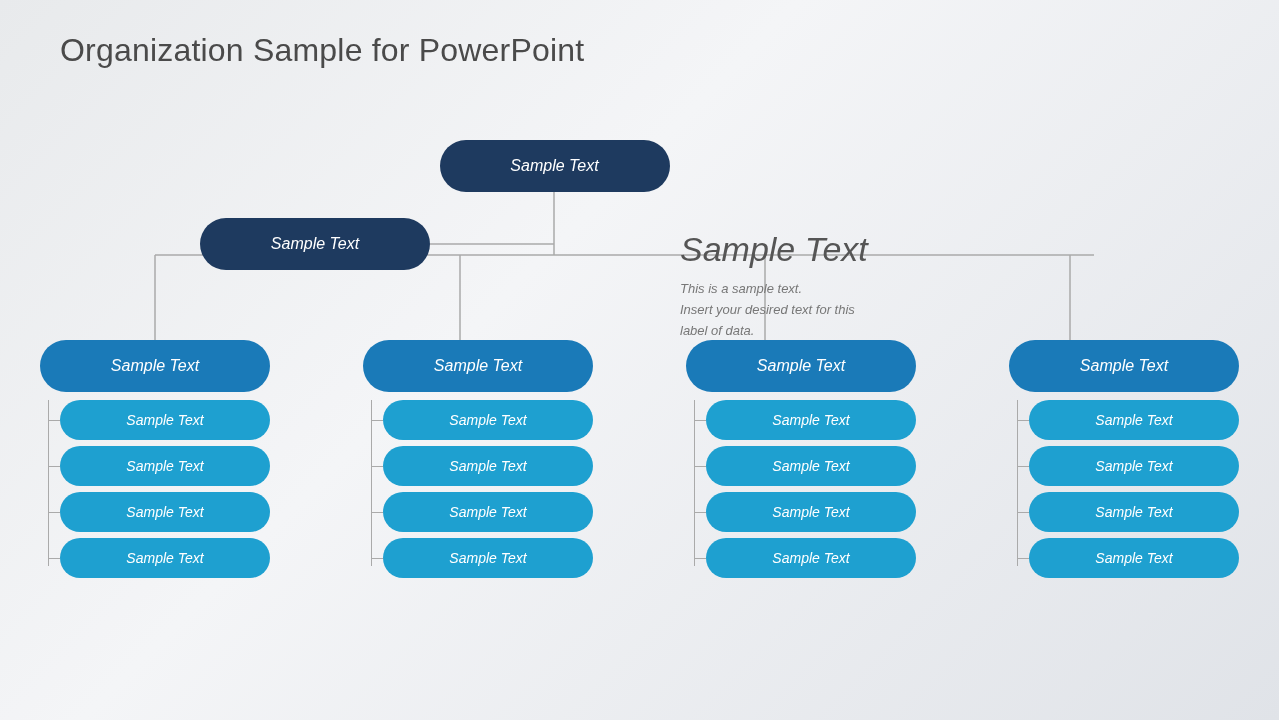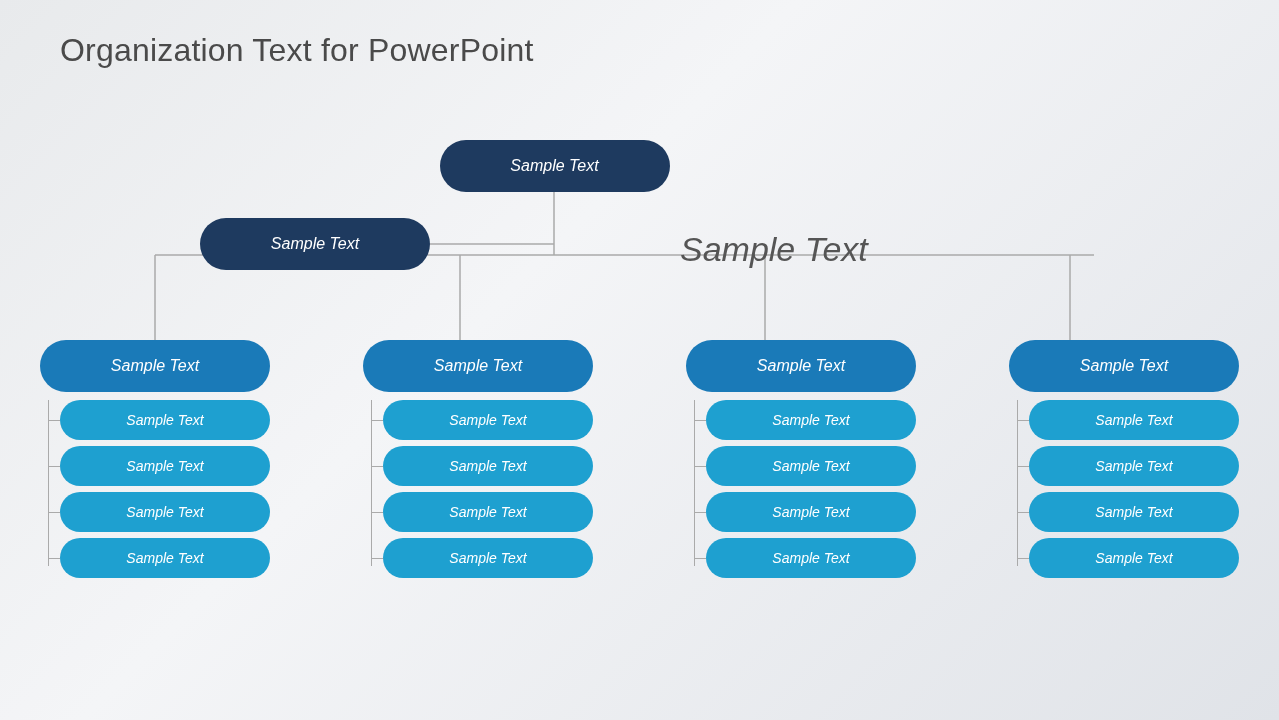--- a/index.html
+++ b/index.html
@@ -175,21 +175,21 @@
       top: 0;
       left: 0;
       width: 100%;
       height: 100%;
       pointer-events: none;
     }
   </style>
 </head>
 <body>
 
-<div class="page-title">Organization Text for PowerPoint</div>
+<div class="page-title">Organization Sample for PowerPoint</div>
 
 <div class="chart-area">
 
   <svg class="top-connectors">
 
     <line x1="554" y1="82" x2="554" y2="145" stroke="#aaa" stroke-width="1.5"></line>
 
     <line x1="155" y1="145" x2="1094" y2="145" stroke="#aaa" stroke-width="1.5"></line>
 
     <line x1="155" y1="145" x2="155" y2="232" stroke="#aaa" stroke-width="1.5"></line>
@@ -199,20 +199,21 @@
 
     <line x1="430" y1="134" x2="554" y2="134" stroke="#aaa" stroke-width="1.5"></line>
   </svg>
 
   <div class="node-top">Sample Text</div>
 
   <div class="node-side">Sample Text</div>
 
   <div class="side-text-block">
     <div class="big-title">Sample Text</div>
+    <div class="description">This is a sample text.<br>Insert your desired text for this<br>label of data.</div>
   </div>
 
   <div class="columns-container">
 
     <div class="column">
       <div class="node-col-header">Sample Text</div>
       <div class="col-children">
         <div class="node-child">Sample Text</div>
         <div class="node-child">Sample Text</div>
         <div class="node-child">Sample Text</div>

